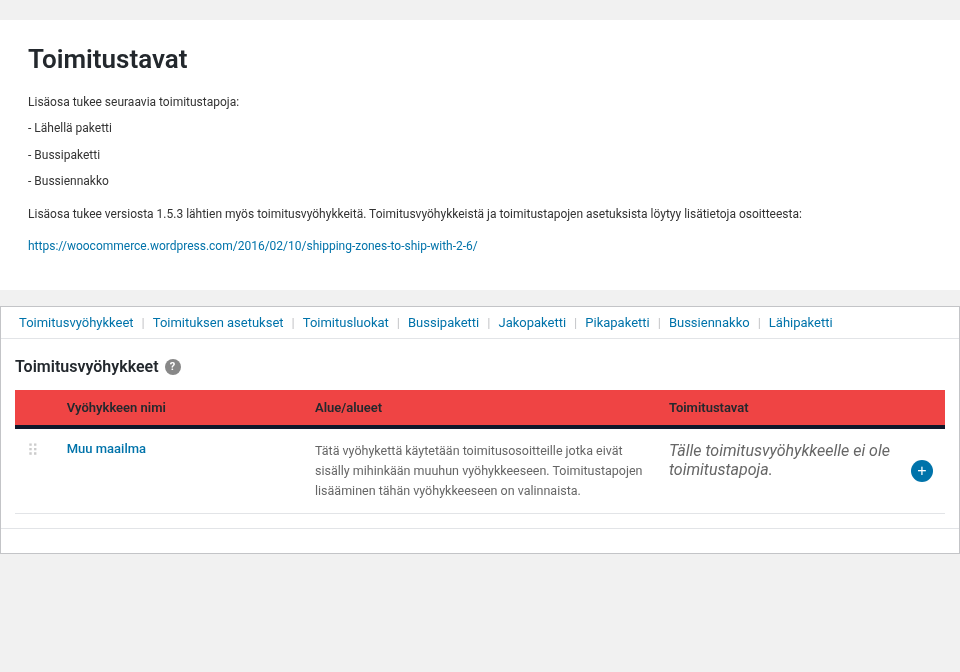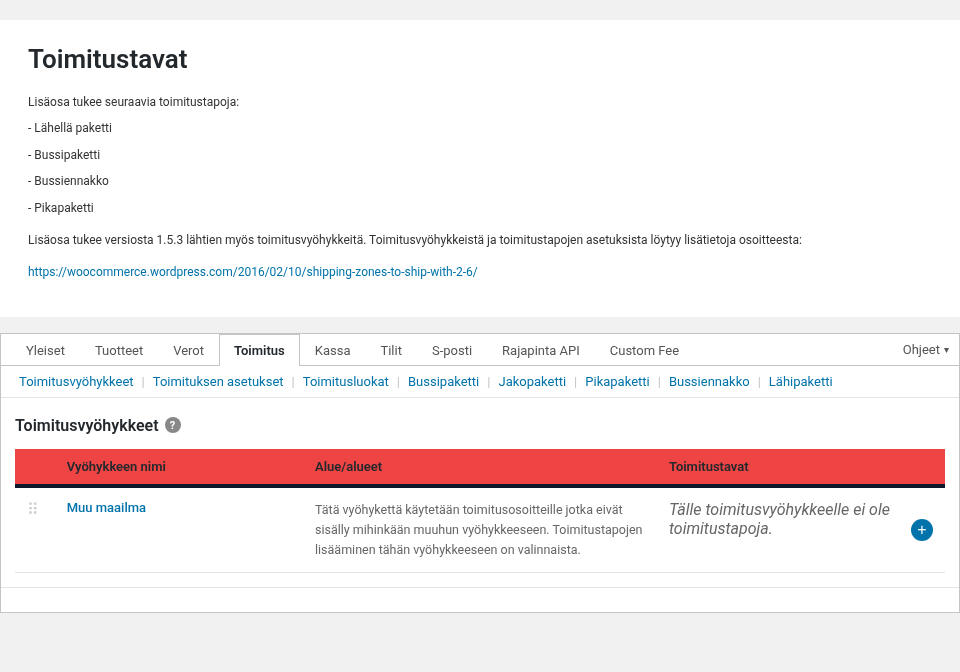--- a/index.html
+++ b/index.html
@@ -212,45 +212,29 @@
 
 <div class="page-wrap">
 
   <div class="main-content">
     <h1>Toimitustavat</h1>
     <div class="intro-text">
       <p>Lisäosa tukee seuraavia toimitustapoja:</p>
       <p>- Lähellä paketti</p>
       <p>- Bussipaketti</p>
       <p>- Bussiennakko</p>
-      <p>- Pikapaketti</p>
       <p style="margin-top:12px;">Lisäosa tukee versiosta 1.5.3 lähtien myös toimitusvyöhykkeitä. Toimitusvyöhykkeistä ja toimitustapojen asetuksista löytyy lisätietoja osoitteesta:</p>
       <p style="margin-top:12px;">
         <a href="#">https://woocommerce.wordpress.com/2016/02/10/shipping-zones-to-ship-with-2-6/</a>
       </p>
     </div>
   </div>
 
   <div class="wc-section">
 
-    <div class="nav-tabs-wrap">
-      <a class="nav-tab" href="#">Yleiset</a>
-      <a class="nav-tab" href="#">Tuotteet</a>
-      <a class="nav-tab" href="#">Verot</a>
-      <a class="nav-tab active" href="#">Toimitus</a>
-      <a class="nav-tab" href="#">Kassa</a>
-      <a class="nav-tab" href="#">Tilit</a>
-      <a class="nav-tab" href="#">S-posti</a>
-      <a class="nav-tab" href="#">Rajapinta API</a>
-      <a class="nav-tab" href="#">Custom Fee</a>
-      <div class="ohjeet-btn">
-        <span>Ohjeet</span>
-        <span class="chevron">▾</span>
-      </div>
-    </div>
 
     <div class="sub-nav">
       <a href="#">Toimitusvyöhykkeet</a>
       <span class="separator">|</span>
       <a href="#">Toimituksen asetukset</a>
       <span class="separator">|</span>
       <a href="#">Toimitusluokat</a>
       <span class="separator">|</span>
       <a href="#">Bussipaketti</a>
       <span class="separator">|</span>

